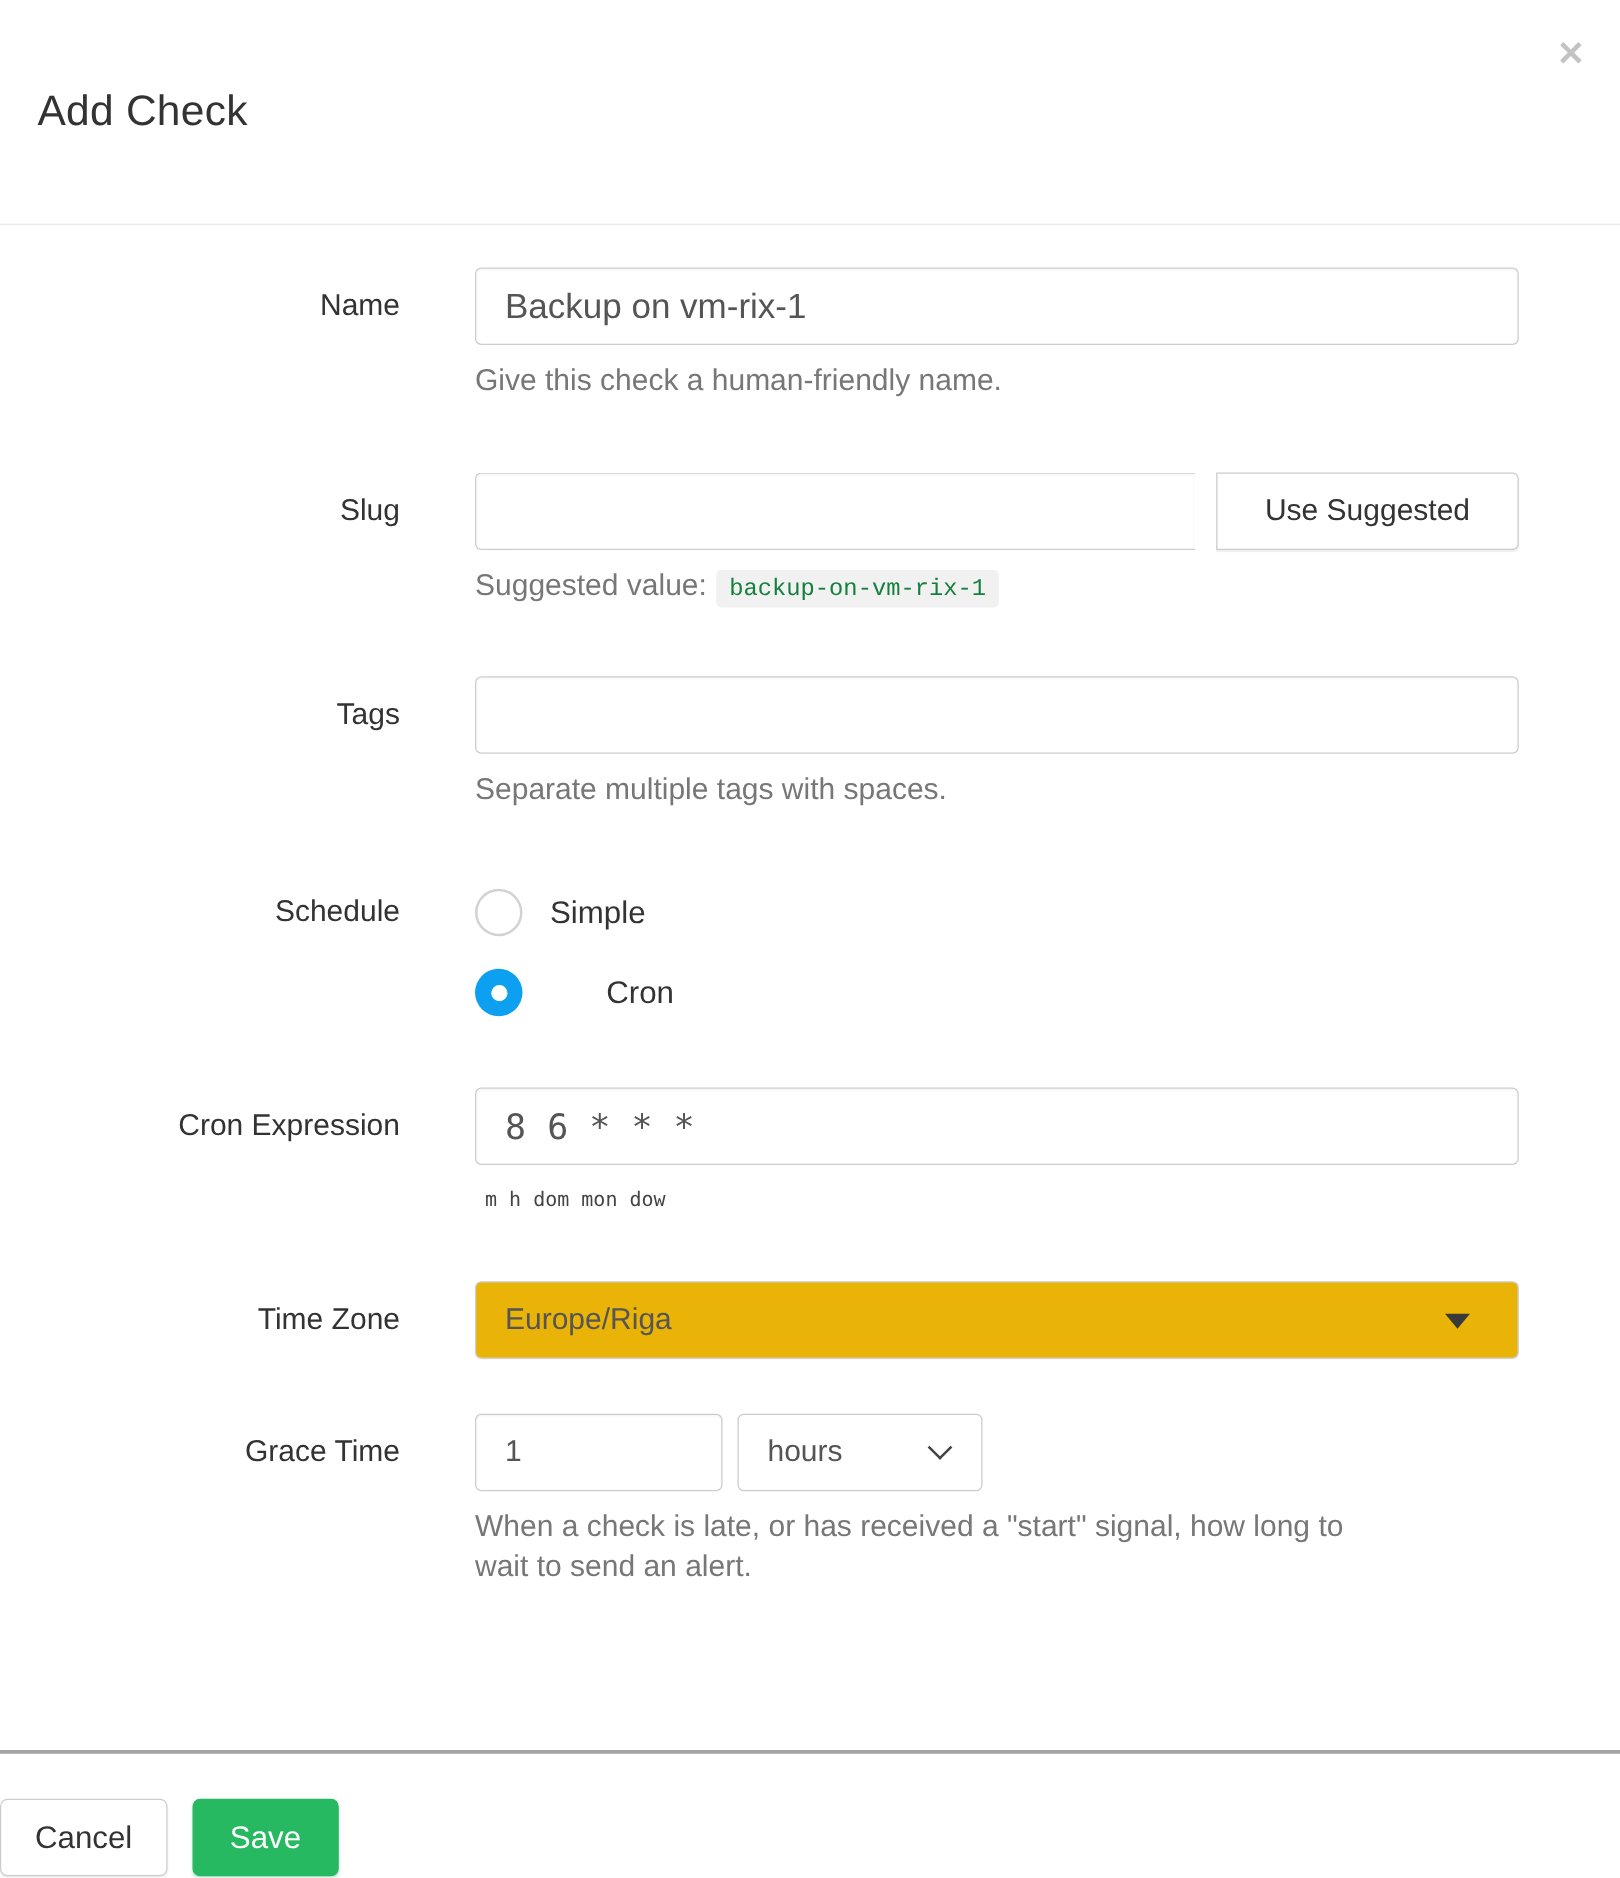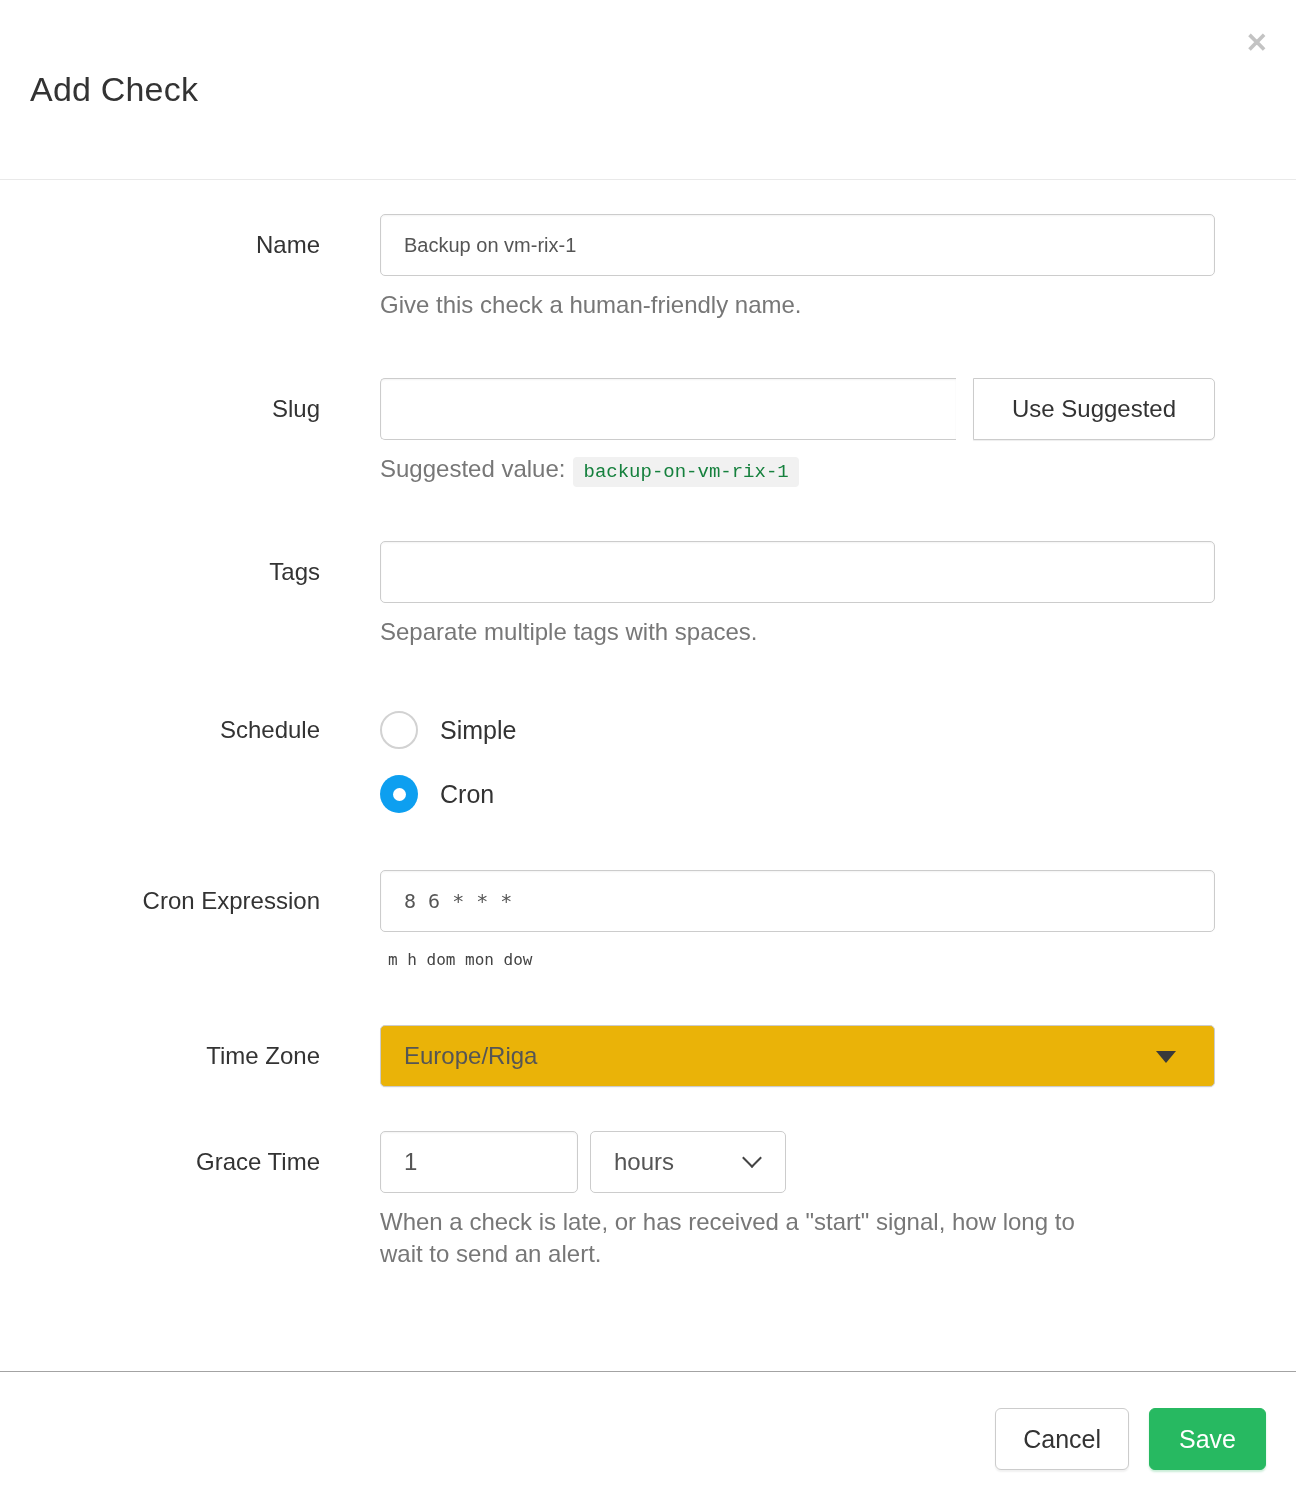--- a/index.html
+++ b/index.html
@@ -67,21 +67,21 @@
     margin-left: 60px;
     width: 835px;
     flex: 0 0 835px;
   }
   .txt-input {
     width: 100%;
     height: 62px;
     border: 1px solid #cccccc;
     border-radius: 5px;
     font-family: "Liberation Sans", sans-serif;
-    font-size: 20px;
+    font-size: 28px;
     color: #555555;
     padding: 0 23px;
     background: #ffffff;
     box-shadow: inset 0 1px 2px rgba(0,0,0,0.05);
     outline: none;
   }
   .help {
     margin-top: 13px;
     font-size: 24px;
     color: #777777;
@@ -126,21 +126,21 @@
   }
 
   
   .radio-row {
     display: flex;
     align-items: center;
     height: 40px;
     margin-bottom: 24px;
     cursor: pointer;
   }
-  .radio-row:last-child { margin-bottom: 0; }
+  .radio-row:last-child { margin-bottom: 0; gap: 45px; }
   .lbl-sched { line-height: 40px; }
   .radio-dot {
     width: 38px;
     height: 38px;
     border-radius: 50%;
     background: #ffffff;
     border: 2px solid #d2d2d2;
     flex: 0 0 38px;
   }
   .radio-dot.checked {
@@ -242,24 +242,23 @@
     margin-top: -11px;
     border-right: 2.5px solid #444444;
     border-bottom: 2.5px solid #444444;
     transform: rotate(45deg);
   }
   .help-line { display: block; }
 
   
   .modal-footer {
     flex: 0 0 auto;
-    height: 131px;
-    border-top: 1px solid #a3a3a3;
-    display: flex;
-    justify-content: flex-end;
+    height: 102px;
+    border-top: 3px solid #a3a3a3;
+    display: flex;
     align-items: flex-start;
     padding: 36px 30px 0 0;
     gap: 20px;
   }
   .btn {
     height: 62px;
     border-radius: 6px;
     font-family: "Liberation Sans", sans-serif;
     font-size: 25px;
     cursor: pointer;

